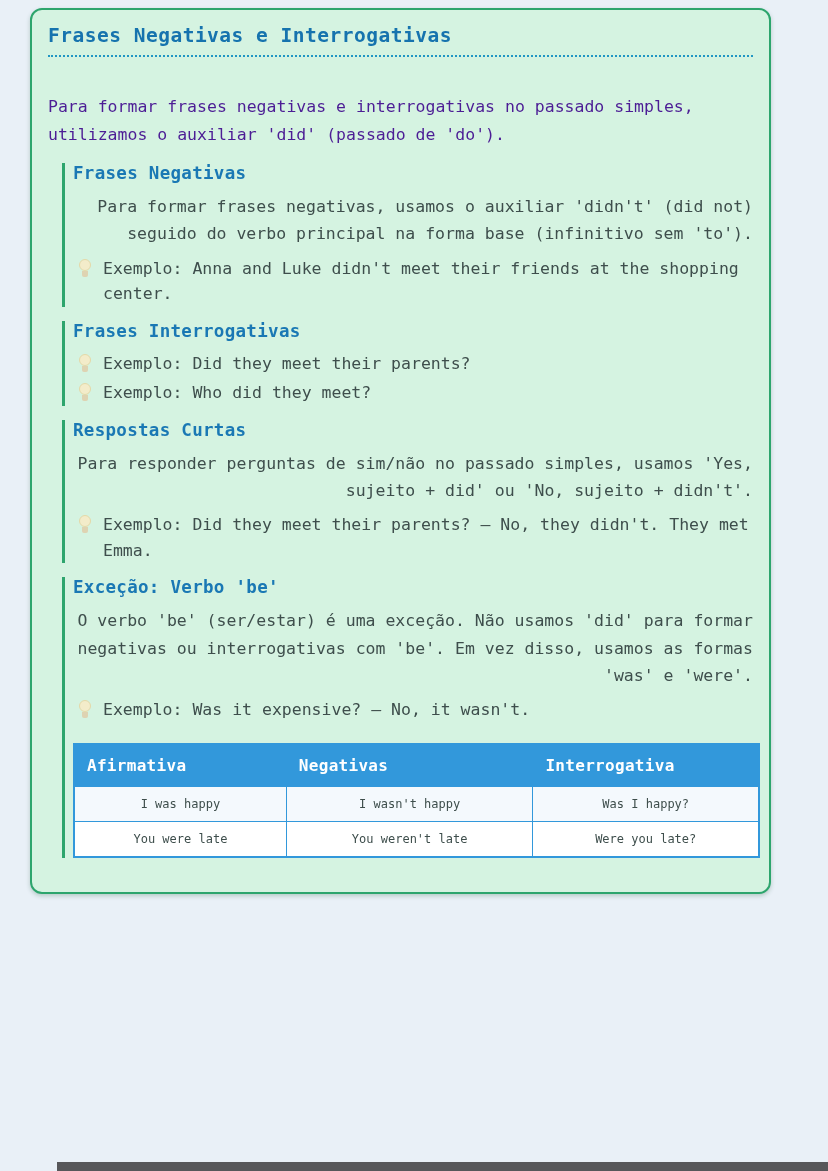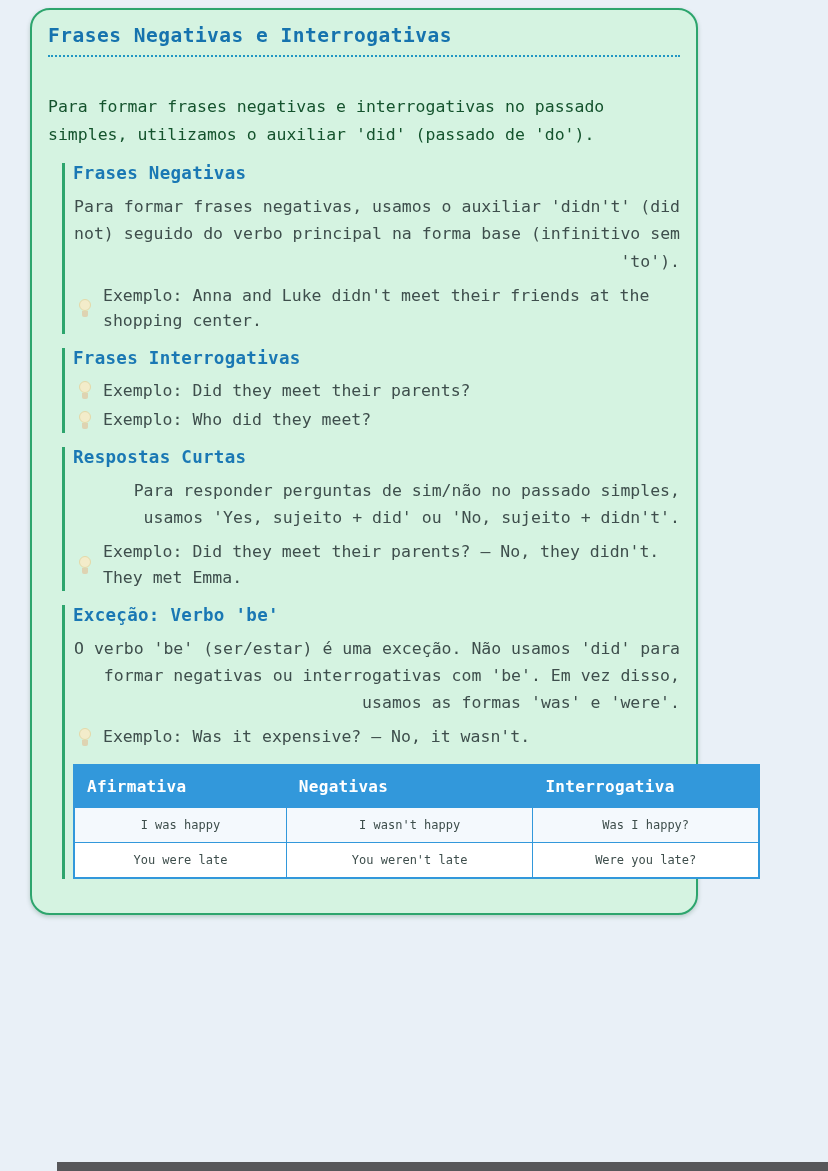--- a/index.html
+++ b/index.html
@@ -7,38 +7,38 @@
     width: 828px;
     min-height: 1171px;
     background: #e9f0f7;
     font-family: "DejaVu Sans Mono", "Liberation Mono", monospace;
     position: relative;
   }
   .card {
     position: absolute;
     left: 30px;
     top: 8px;
-    width: 668px;
+    width: 741px;
     background: #d5f3e1;
     border: 2px solid #2da56d;
-    border-radius: 20px;
+    border-radius: 12px;
     padding: 14px 16px 20px 16px;
     box-shadow: 0 2px 4px rgba(30,90,60,0.25);
   }
   .card-title {
     color: #1673ae;
     font-size: 19.5px;
     font-weight: bold;
     letter-spacing: 0.5px;
     padding-bottom: 8px;
     border-bottom: 2px dotted #2196c4;
     margin-bottom: 12px;
   }
   .intro {
-    color: #14532d;
+    color: #4c1d95;
     font-size: 16.5px;
     line-height: 1.7;
     margin-bottom: 14px;
     margin-top: 36px;
   }
   .section {
     border-left: 3px solid #2da56d;
     margin-left: 14px;
     padding-left: 8px;
     margin-bottom: 14px;
@@ -52,21 +52,21 @@
   }
   .section-body {
     color: #3e4e4c;
     font-size: 16.5px;
     line-height: 1.65;
     margin-bottom: 8px;
     text-align: right;
   }
   .example {
     display: flex;
-    align-items: center;
+    align-items: flex-start;
     gap: 10px;
     color: #3e4e4c;
     font-size: 16.5px;
     line-height: 1.55;
     margin: 4px 0 4px 4px;
   }
   .bulb {
     flex: 0 0 auto;
     width: 16px;
     height: 22px;
@@ -84,21 +84,21 @@
   .bulb .base {
     position: absolute;
     top: 12px; left: 5px;
     width: 6px; height: 6px;
     background: #ded3b2;
     border-radius: 0 0 2px 2px;
   }
   .grammar-table {
     border-collapse: collapse;
     width: 687px;
-    margin-top: 14px;
+    margin-top: 20px;
     table-layout: fixed;
     background: #c2410c;
     border: 2px solid #3298db;
   }
   .grammar-table th {
     background: #3298db;
     color: #ffffff;
     font-size: 16px;
     font-weight: bold;
     text-align: left;

